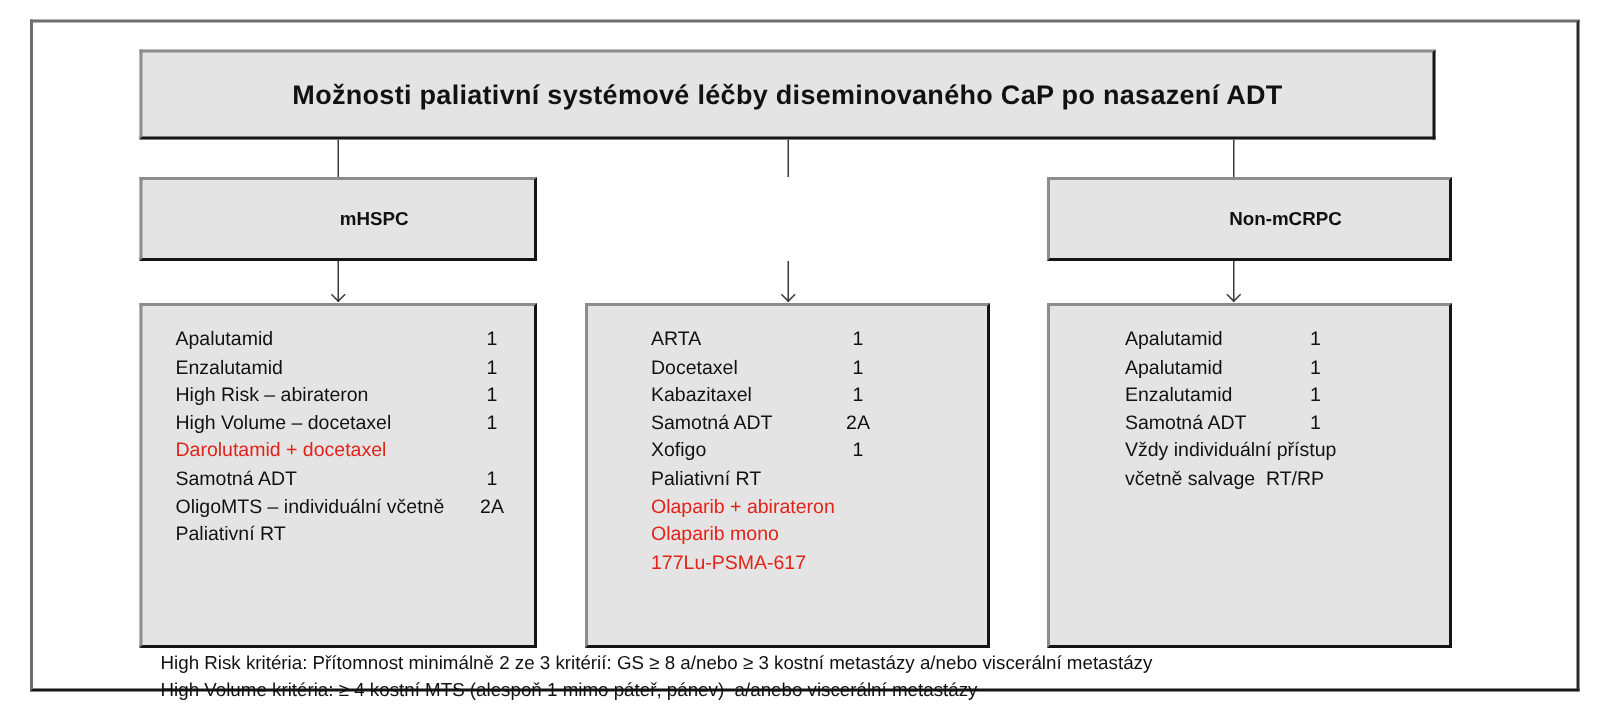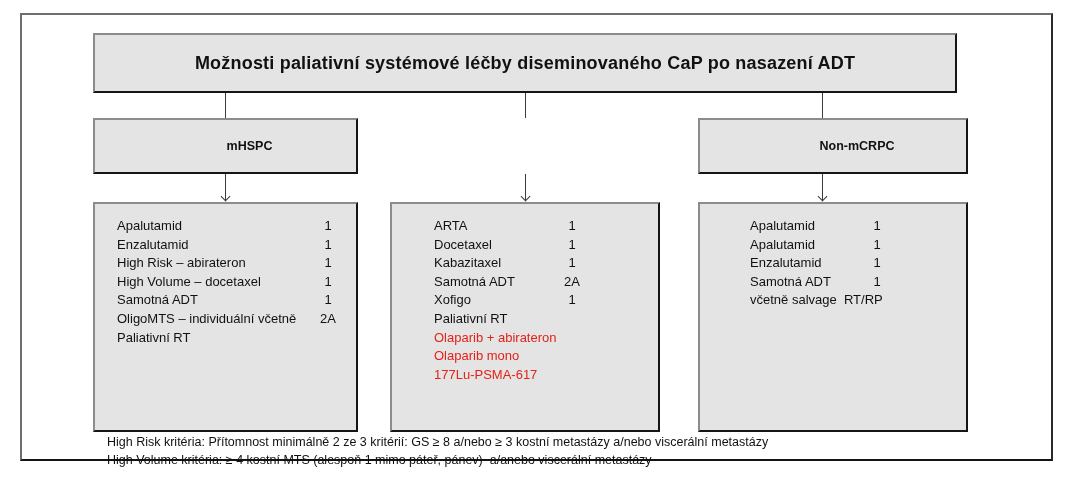--- a/index.html
+++ b/index.html
@@ -94,20 +94,21 @@
         </div>
         <div class="row">
           <span class="lbl">High Risk – abirateron</span>
           <span class="lvl">1</span>
         </div>
         <div class="row">
           <span class="lbl">High Volume – docetaxel</span>
           <span class="lvl">1</span>
         </div>
         <div class="row">
+          <span class="lbl red">Darolutamid + docetaxel</span>
           <span class="lvl red"></span>
         </div>
         <div class="row">
           <span class="lbl">Samotná ADT</span>
           <span class="lvl">1</span>
         </div>
         <div class="row">
           <span class="lbl">OligoMTS – individuální včetně</span>
           <span class="lvl">2A</span>
         </div>
@@ -169,20 +170,24 @@
         </div>
         <div class="row">
           <span class="lbl">Enzalutamid</span>
           <span class="lvl">1</span>
         </div>
         <div class="row">
           <span class="lbl">Samotná ADT</span>
           <span class="lvl">1</span>
         </div>
         <div class="row">
+          <span class="lbl">Vždy individuální přístup</span>
+          <span class="lvl"></span>
+        </div>
+        <div class="row">
           <span class="lbl">včetně salvage  RT/RP</span>
           <span class="lvl"></span>
         </div>
       </div>
   </div>
 
   <div class="footnote">
     <div>High Risk kritéria: Přítomnost minimálně 2 ze 3 kritérií: GS ≥ 8 a/nebo ≥ 3 kostní metastázy a/nebo viscerální metastázy</div>
     <div>High Volume kritéria: ≥ 4 kostní MTS (alespoň 1 mimo páteř, pánev)  a/anebo viscerální metastázy</div>
   </div>

